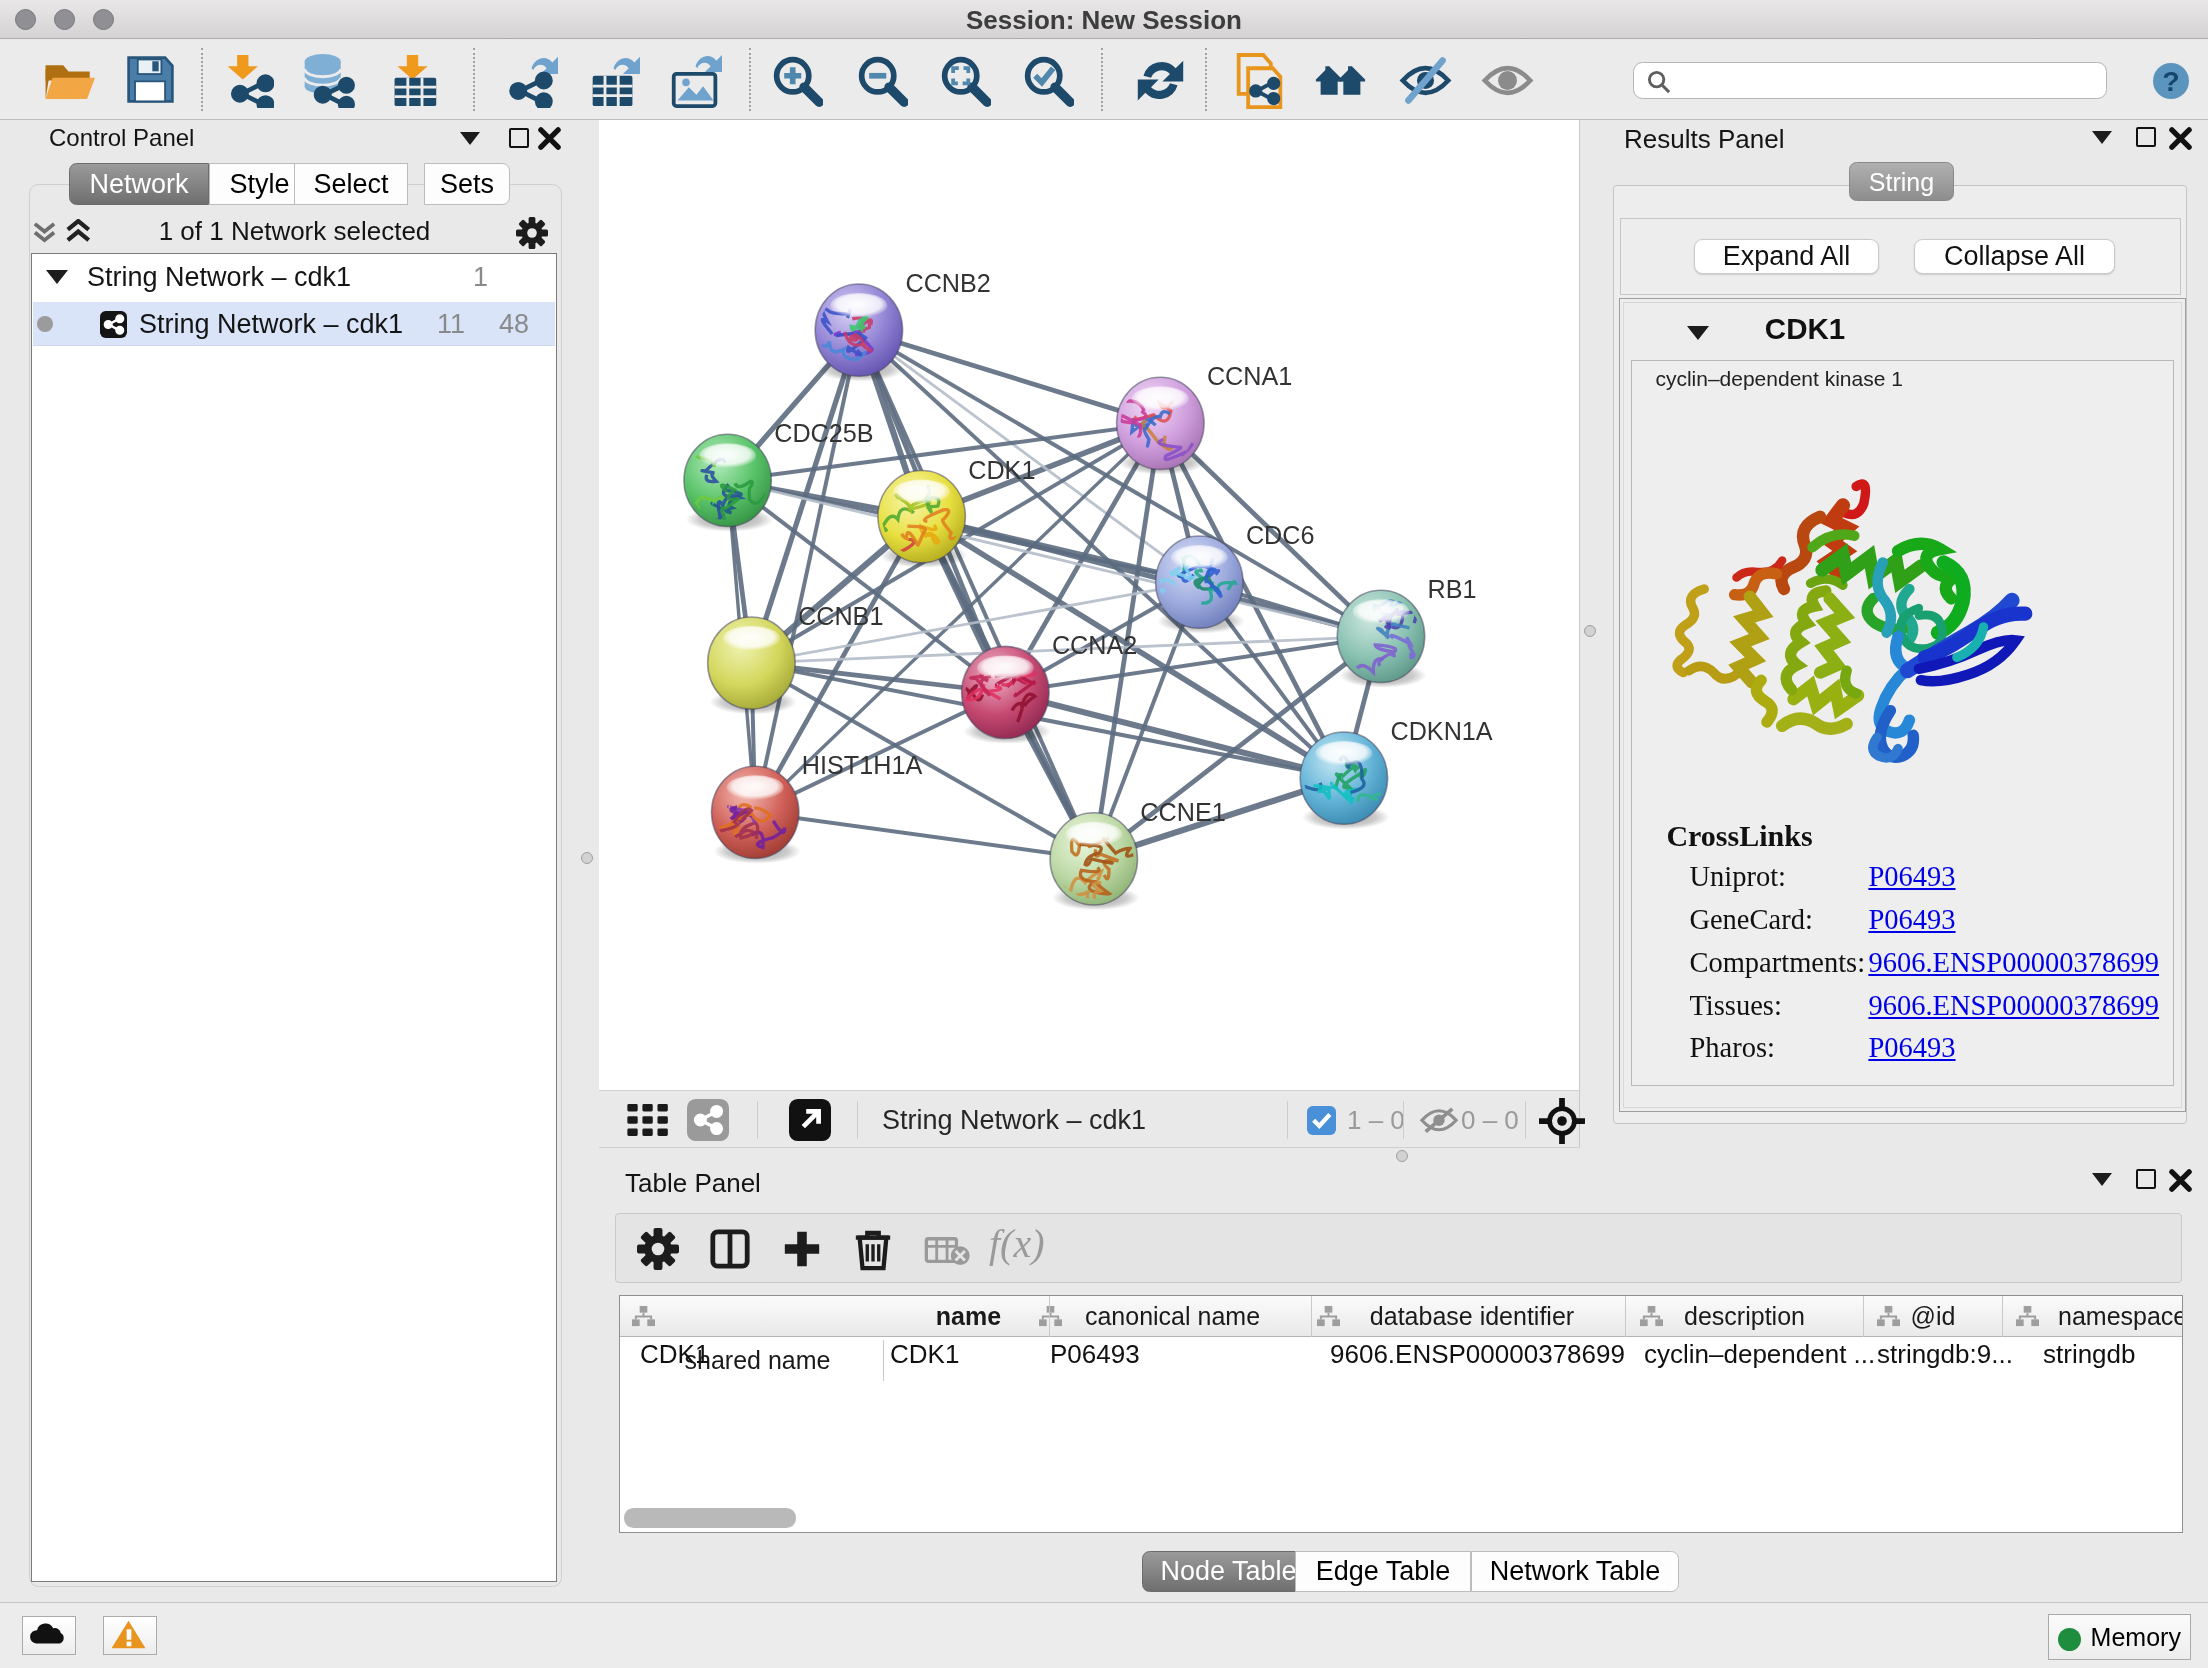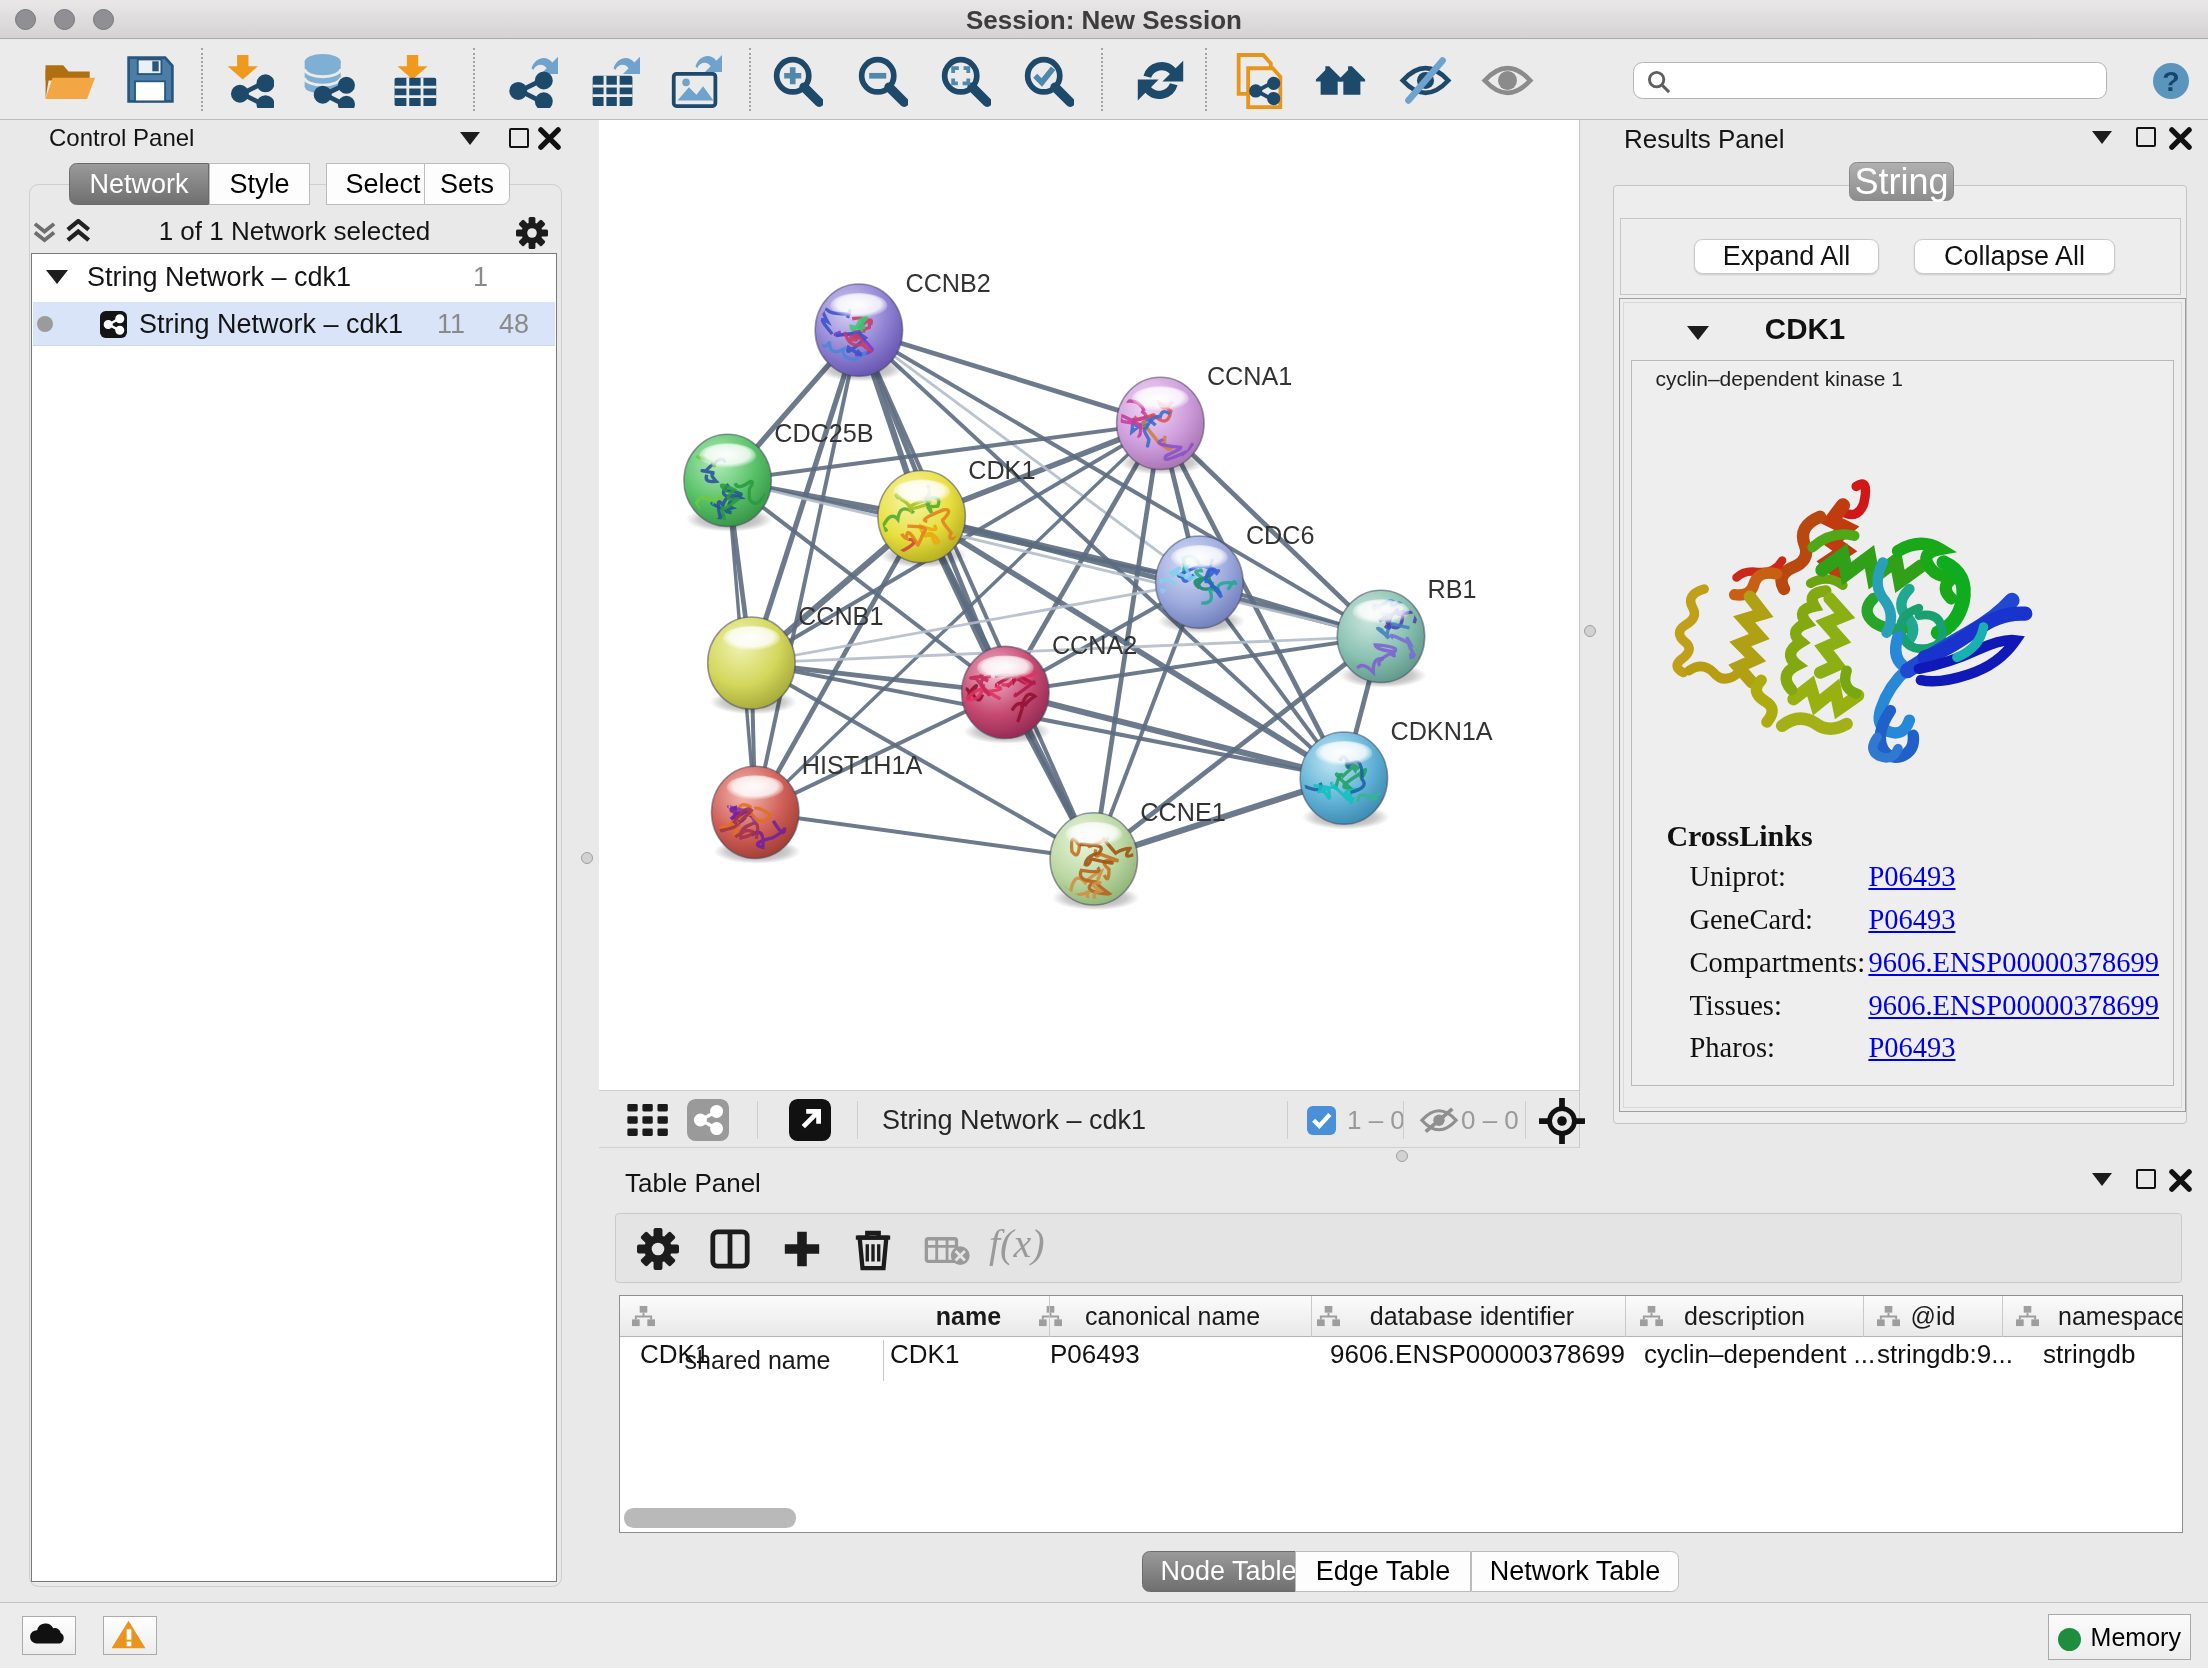--- a/index.html
+++ b/index.html
@@ -50,21 +50,21 @@
 #netview { position:absolute; left:599px; top:120px; width:981px; height:970px; background:#fff;
   border-right:1.9px solid #c9c9c9; }
 #viewbar { position:absolute; left:599px; top:1090px; width:981px; height:58px; background:#e9e9e9;
   border-top:1px solid #cfcfcf; border-bottom:1px solid #cfcfcf; border-right:1.9px solid #c9c9c9; }
 .vsep { position:absolute; top:9.5px; height:38px; width:0; border-left:1.9px solid #cdcdcd; }
 #rp-title { position:absolute; left:1624px; top:124px; font-size:26px; color:#141414; }
 #rp-box { position:absolute; left:1613px; top:185px; width:574px; height:939px;
   border:1.9px solid #c3c3c3; border-radius:3.8px; background:#ededed; }
 #rp-stringtab { position:absolute; left:1849px; top:162px; width:105px; height:39px;
   background:linear-gradient(#b0b0b0,#8d8d8d); border:1px solid #888; border-radius:7.6px;
-  color:#fff; font-size:36px; text-align:center; line-height:38px; }
+  color:#fff; font-size:25px; text-align:center; line-height:38px; }
 #rp-expbox { position:absolute; left:1620px; top:218px; width:561px; height:77px;
   border:1.9px solid #c6c6c6; background:#ededed; }
 .rp-btn { position:absolute; top:20px; height:35px; background:#fff; border:1px solid #c9c9c9;
   border-radius:8.6px; font-size:27px; color:#111; text-align:center; line-height:33px;
   box-shadow:0 1px 1.9px rgba(0,0,0,0.15); }
 #rp-cdk1box { position:absolute; left:1619px; top:298px; width:567px; height:814px;
   border:1.9px solid #9e9e9e; outline:1.9px solid #d8d8d8; outline-offset:-5.7px; background:#ededed; }
 #rp-inner { position:absolute; left:11.4px; top:61px; width:543px; height:726px;
   border:1.9px solid #b8b8b8; background:#eee; }
 .cl-head { position:absolute; left:34px; top:458px; font-family:"Liberation Serif",serif;
@@ -234,21 +234,21 @@
 </div>
 <div id="cp-title">Control Panel</div>
 <div class="pan-tri" style="left:460px;top:132px;"></div>
 <div class="pan-sq" style="left:509px;top:128px;"></div>
 <svg class="abs" style="left:538px;top:127px" width="23" height="23" viewBox="0 0 24 24">
   <path d="M3 3 L21 21 M21 3 L3 21" stroke="#111" stroke-width="5.5" stroke-linecap="round"></path>
 </svg>
 <div id="cp-box"></div>
 <div class="tab tabsel" style="left:69px;width:140px;border-radius:7.6px 0 0 7.6px;">Network</div>
 <div class="tab" style="left:209px;width:101px;">Style</div>
-<div class="tab" style="left:294px;width:114px;margin-left:32px;">Select</div>
+<div class="tab" style="left:294px;width:114px;">Select</div>
 <div class="tab" style="left:424px;width:86px;border-radius:0 7.6px 7.6px 0;">Sets</div>
 <div id="cp-subhead">1 of 1 Network selected</div>
 <svg class="abs" style="left:31px;top:221px" width="27" height="23" viewBox="0 0 28 24">
   <path d="M4 3 l10 8 10 -8 M4 12 l10 8 10 -8" stroke="#6e6e6e" stroke-width="4" fill="none"></path>
 </svg>
 <svg class="abs" style="left:64px;top:219px" width="28.5" height="25" viewBox="0 0 30 26">
   <path d="M4 22 l11 -9 11 9 M4 11 l11 -9 11 9" stroke="#222" stroke-width="4.5" fill="none"></path>
 </svg>
 <svg class="abs" style="left:516px;top:217px" width="32" height="32" viewBox="0 0 32 32">
   <g fill="#1c1c1c" transform="translate(16,16)">

